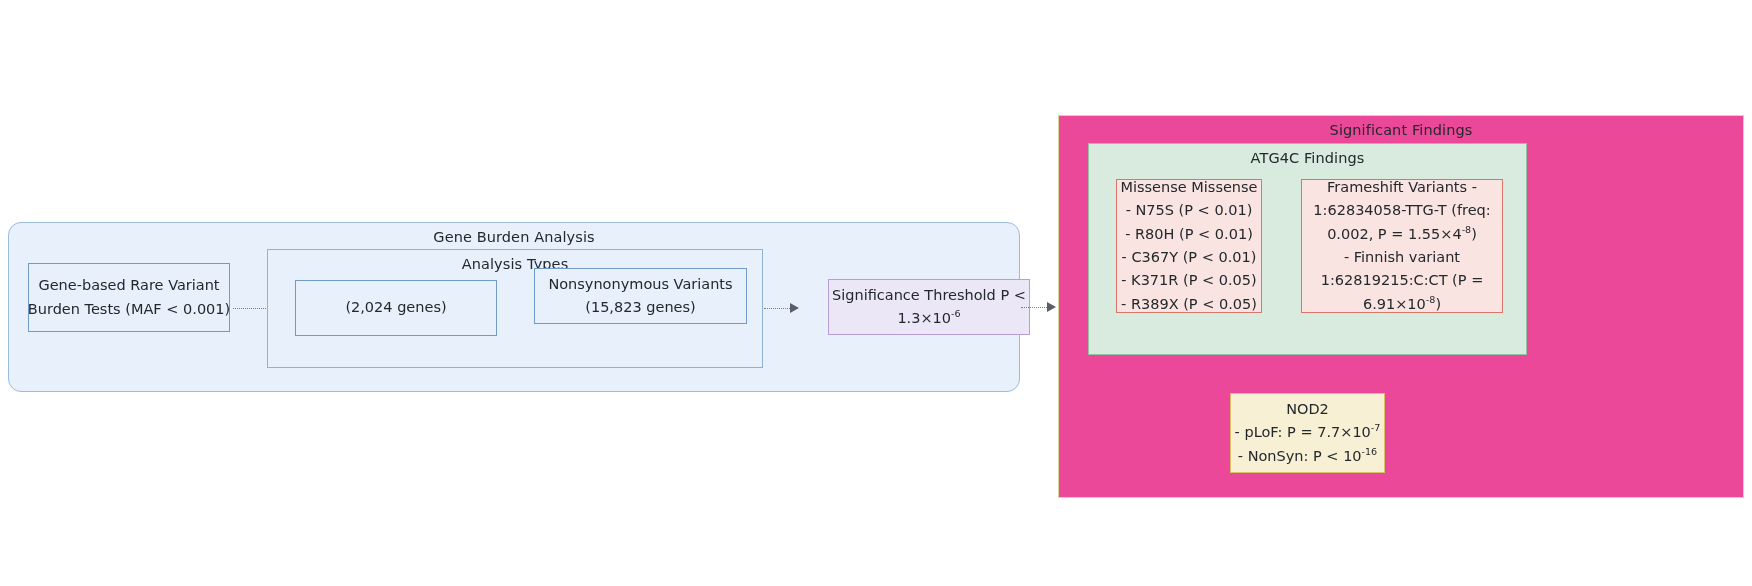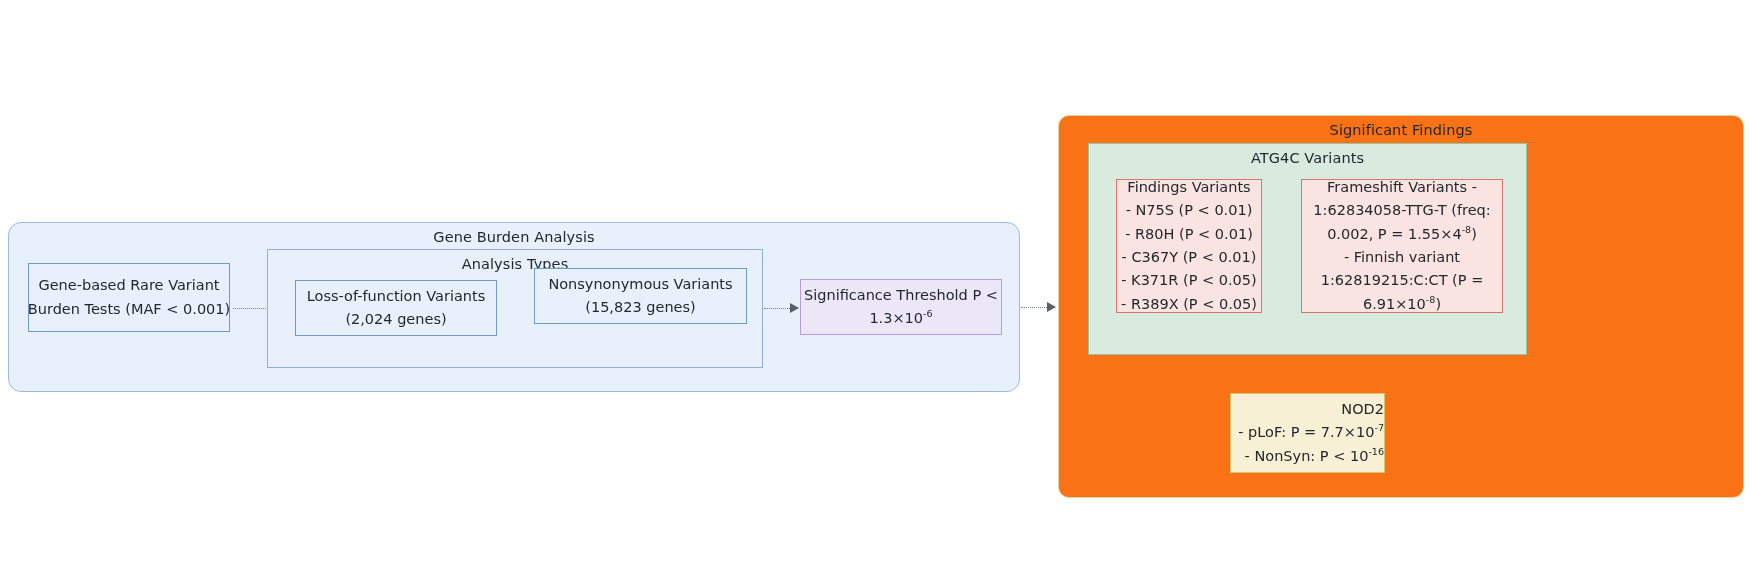--- a/index.html
+++ b/index.html
@@ -43,27 +43,27 @@
     line-height:1.62;
     color:#23282d;
     border:1px solid #6f9bc6;
     background:#e8f0fb;
   }
   .node .ln{display:block;white-space:nowrap;}
 
   
   .grp-blue{border-color:#9bbcdc;background:#e8f0fb;border-radius:13px;}
   .grp-blue2{border-color:#8fb3d6;background:#e8f0fb;}
-  .grp-yellow{border-color:#d9d79a;background:#f97316;border-radius:11px;}
+  .grp-yellow{border-color:#d9d79a;background:#ec4899;}
   .grp-green{border-color:#93c3a2;background:#d9eade;}
 
   .nd-blue{border-color:#6f9bc6;background:#e8f0fb;}
-  .nd-purple{border-color:#b79ddb;background:#ece7f7;}
+  .nd-purple{border-color:#b79ddb;background:#ece7f7;margin-left:28px;}
   .nd-red{border-color:#d9766b;background:#f9e4e1;}
-  .nd-yellow{border-color:#d8c269;background:#f8f0d4;align-items:flex-end;}
+  .nd-yellow{border-color:#d8c269;background:#f8f0d4;}
 
   sup{font-size:.66em;line-height:0;vertical-align:super;}
 
   
   .edge{position:absolute;height:0;border-top:1.6px dotted #7c8187;}
   .arrowhead{
     position:absolute;
     width:0;height:0;
     border-top:5.5px solid transparent;
     border-bottom:5.5px solid transparent;
@@ -83,21 +83,20 @@
       <span class="ln">Burden Tests (MAF &lt; 0.001)</span>
     </div>
 
     <div class="edge" style="left:224px;top:85px;width:43px;"></div>
     <div class="arrowhead" style="left:262px;top:80px;"></div>
 
     <div class="group grp-blue2" style="left:258px;top:26px;width:496px;height:119px;">
       <div class="group-title">Analysis Types</div>
 
       <div class="node nd-blue" style="left:27px;top:30px;width:202px;height:56px;">
-        <span class="ln">Loss-of-function Variants</span>
         <span class="ln">(2,024 genes)</span>
       </div>
 
       <div class="node nd-blue" style="left:266px;top:18px;width:213px;height:56px;">
         <span class="ln">Nonsynonymous Variants</span>
         <span class="ln">(15,823 genes)</span>
       </div>
     </div>
 
     <div class="edge" style="left:755px;top:85px;width:30px;"></div>
@@ -109,24 +108,24 @@
     </div>
   </div>
 
   <div class="edge" style="left:1021px;top:307px;width:30px;"></div>
   <div class="arrowhead" style="left:1047px;top:302px;"></div>
 
   <div class="group grp-yellow" style="left:1058px;top:115px;width:686px;height:383px;">
     <div class="group-title">Significant Findings</div>
 
     <div class="group grp-green" style="left:29px;top:27px;width:439px;height:212px;">
-      <div class="group-title">ATG4C Variants</div>
+      <div class="group-title">ATG4C Findings</div>
 
       <div class="node nd-red" style="left:27px;top:35px;width:146px;height:134px;">
-        <span class="ln">Findings Variants</span>
+        <span class="ln">Missense Missense</span>
         <span class="ln">- N75S (P &lt; 0.01)</span>
         <span class="ln">- R80H (P &lt; 0.01)</span>
         <span class="ln">- C367Y (P &lt; 0.01)</span>
         <span class="ln">- K371R (P &lt; 0.05)</span>
         <span class="ln">- R389X (P &lt; 0.05)</span>
       </div>
 
       <div class="node nd-red" style="left:212px;top:35px;width:202px;height:134px;">
         <span class="ln">Frameshift Variants -</span>
         <span class="ln">1:62834058-TTG-T  (freq:</span>

